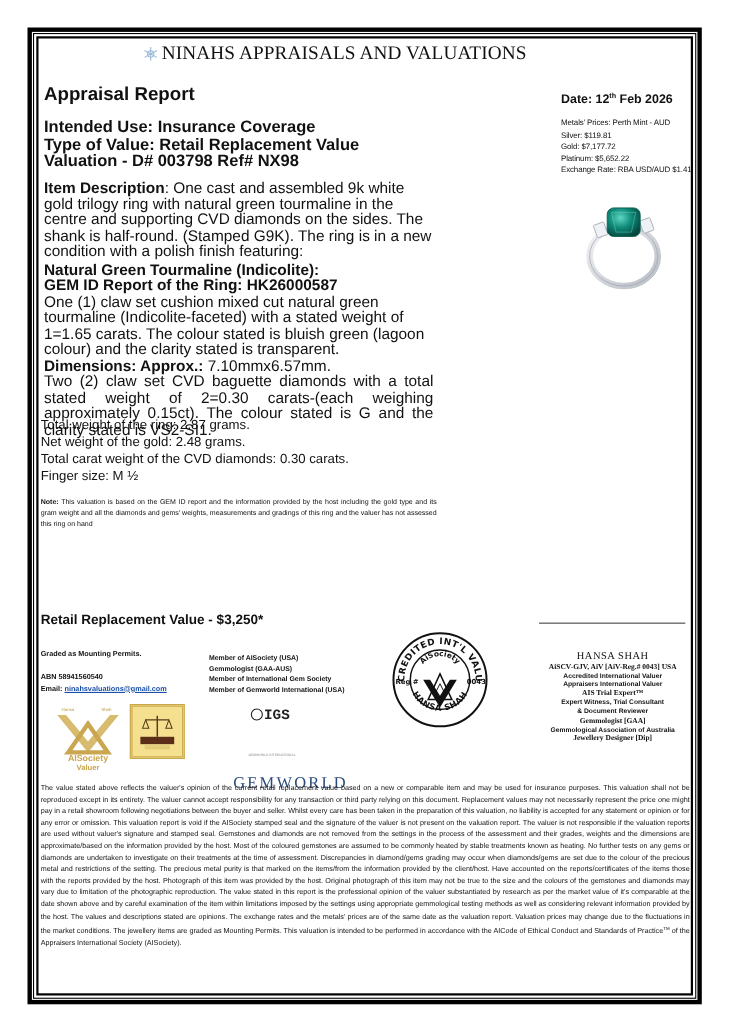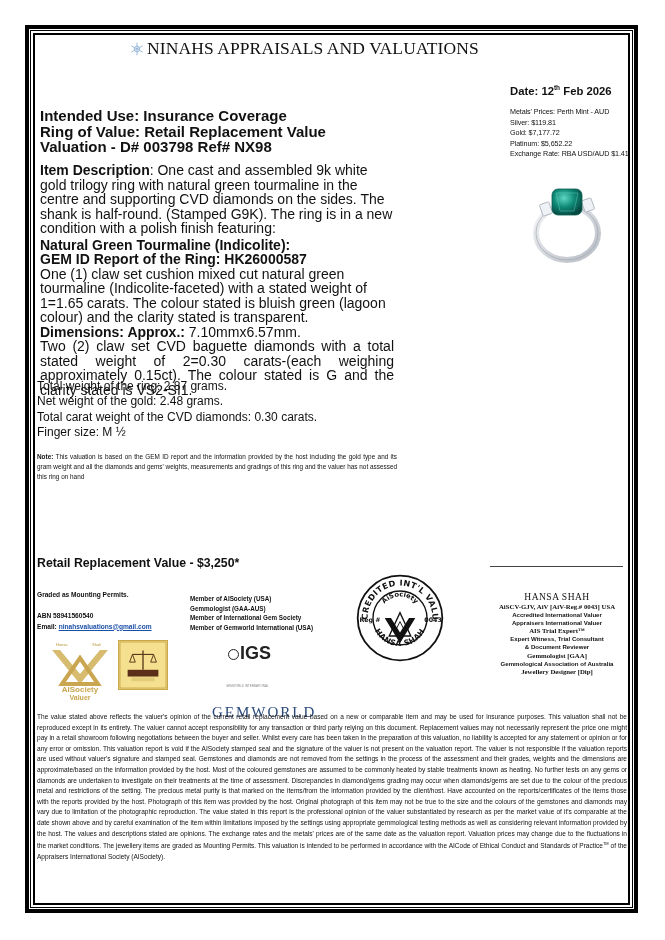--- a/index.html
+++ b/index.html
@@ -36,21 +36,21 @@
 
   .retail { left: 37px; top: 556px; font-size: 12.3px; font-weight: bold; white-space: nowrap; }
   .sigline { left: 490px; top: 566px; width: 133px; height: 0; border-top: 1px solid #444; }
 
   .left-info { left: 37px; top: 590px; font-size: 6.6px; font-weight: bold; line-height: 10.5px; white-space: nowrap; }
   .left-info .email-link { color: #1a4fa8; text-decoration: underline; }
   .memberships { left: 190px; top: 594px; font-size: 6.3px; font-weight: bold; line-height: 9.6px; white-space: nowrap; }
 
   .badge-ais { left: 48px; top: 640px; width: 64px; height: 62px; }
   .badge-judge { left: 118px; top: 640px; width: 50px; height: 50px; background: #f3dd89; border: 1px solid #c9a74a; box-sizing: border-box; }
-  .igs { left: 228px; top: 643px; font-family: Liberation Sans, sans-serif; font-weight: bold; font-size: 18px; color: #222; white-space: nowrap; text-align: center; }
+  .igs { left: 228px; top: 643px; font-family: Liberation Mono, monospace; font-weight: bold; font-size: 13px; color: #222; white-space: nowrap; text-align: center; }
   .gemworld { left: 212px; top: 704px; font-family: "Liberation Serif", serif; font-size: 15px; letter-spacing: 2px; color: #2b4a7a; white-space: nowrap; }
   .gemworld-sub { left: 226px; top: 684px; font-size: 3px; color: #888; white-space: nowrap; }
 
   .seal { left: 355px; top: 573px; width: 90px; height: 90px; }
 
   .valuer { left: 467px; top: 591px; width: 180px; text-align: center; white-space: nowrap; }
   .valuer .name { font-family: "Liberation Serif", serif; font-size: 9.5px; letter-spacing: 0.5px; line-height: 12px; }
   .valuer .line { font-size: 6.1px; line-height: 8.1px; font-weight: bold; }
   .valuer .serif { font-family: "Liberation Serif", serif; font-size: 6.8px; font-weight: bold; }
 
@@ -72,24 +72,25 @@
       <g stroke="#9ab8d8" stroke-width="1.4" fill="none">
         <line x1="10" y1="1" x2="10" y2="19"></line>
         <line x1="2" y1="5.5" x2="18" y2="14.5"></line>
         <line x1="2" y1="14.5" x2="18" y2="5.5"></line>
         <circle cx="10" cy="10" r="4"></circle>
       </g>
     </svg>
     <span>NINAHS APPRAISALS AND VALUATIONS</span>
   </div>
 
+  <div class="abs report-title">Appraisal Report</div>
 
   <div class="abs meta-lines">
     <div>Intended Use: Insurance Coverage</div>
-    <div>Ring of Value: Retail Replacement Value</div>
+    <div>Type of Value: Retail Replacement Value</div>
     <div>Valuation - D# 003798 Ref# NX98</div>
   </div>
 
   <div class="abs date"><span>Date: 12</span><sup>th</sup><span> Feb 2026</span></div>
 
   <div class="abs metals">
     <div>Metals' Prices: Perth Mint - AUD</div>
     <div>Silver: $119.81</div>
     <div>Gold: $7,177.72</div>
     <div>Platinum: $5,652.22</div>

